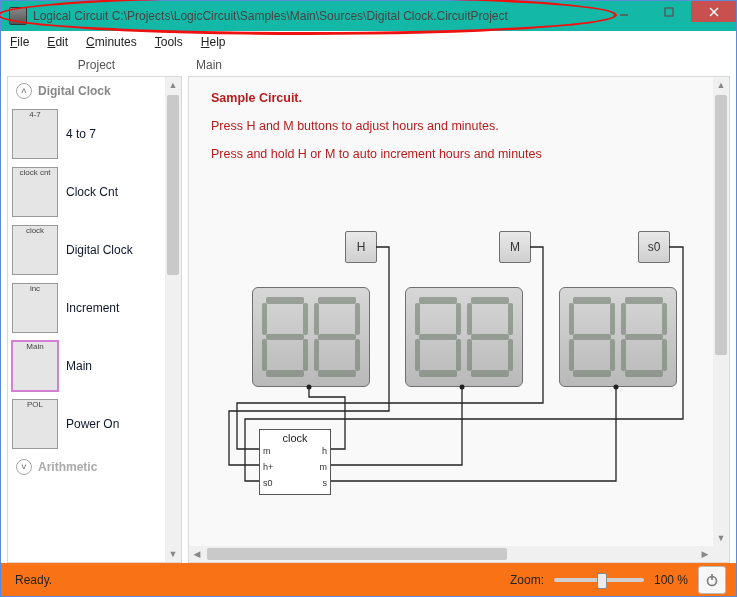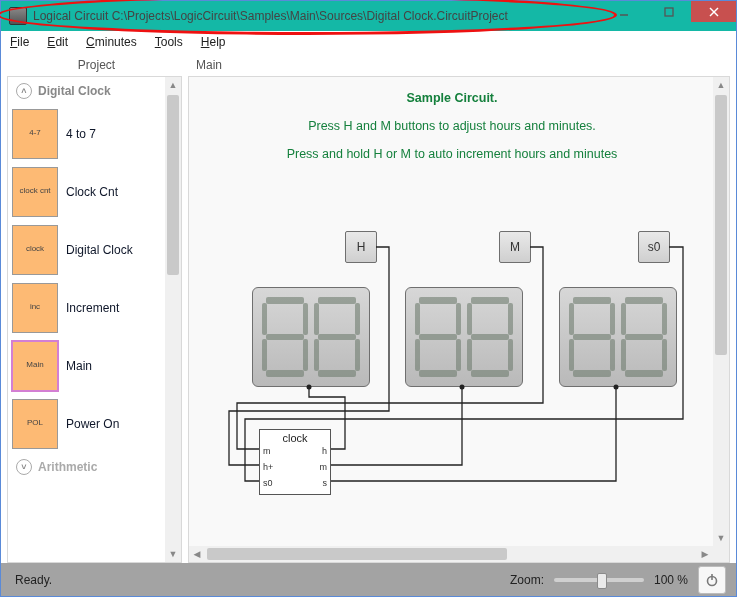--- a/index.html
+++ b/index.html
@@ -19,36 +19,36 @@
   .menu-item{padding:2px 8px;cursor:default;}
   .menu-item span.u{text-decoration:underline;}
   
   .work{flex:1;display:flex;min-height:0;padding:2px 6px 0 6px;box-sizing:border-box;}
   .pane-label{font-size:12px;color:#555;padding:2px 4px 4px 8px;}
   .project-pane{width:175px;display:flex;flex-direction:column;min-height:0;text-align:center;}
   .project-list{flex:1;border:1px solid #d9d9d9;background:#fff;position:relative;overflow:hidden;}
   .accordion-head{display:flex;align-items:center;gap:6px;padding:6px 8px;color:#888;font-weight:600;}
   .accordion-icon{width:14px;height:14px;border:1px solid #aaa;border-radius:50%;display:flex;align-items:center;justify-content:center;font-size:9px;color:#888;}
   .tree-item{display:flex;align-items:center;padding:4px 6px 4px 4px;gap:8px;}
-  .thumb{width:46px;height:50px;border:1px solid #999;background:#fdba74;position:relative;font-size:8px;color:#444;box-sizing:border-box;padding:18px 2px;}
+  .thumb{width:46px;height:50px;border:1px solid #999;background:#e5e5e5;position:relative;font-size:8px;color:#444;box-sizing:border-box;padding:0 2px;}
   .thumb.sel{border:1px solid #d37fd3;outline:1px solid #d37fd3;}
   .tree-label{color:#0f172a;white-space:nowrap;}
   .vscroll{position:absolute;right:0;top:0;bottom:0;width:16px;background:#f0f0f0;}
   .vscroll .thumb-bar{position:absolute;left:2px;right:2px;top:18px;height:180px;background:#c9c9c9;border-radius:2px;}
   .vscroll .arrow{position:absolute;left:0;right:0;height:16px;display:flex;align-items:center;justify-content:center;color:#888;font-size:9px;}
   .vscroll .arrow.up{top:0;}
   .vscroll .arrow.dn{bottom:0;}
   
   .splitter{width:6px;cursor:col-resize;}
   
   .main-pane{flex:1;display:flex;flex-direction:column;min-height:0;}
   .canvas-wrap{flex:1;border:1px solid #d9d9d9;background:#f9f9f9;position:relative;overflow:hidden;}
   .canvas{position:absolute;inset:0 16px 16px 0;overflow:hidden;}
   .dots{position:absolute;inset:0;background-image:radial-gradient(#d0d0d0 0.6px,transparent 0.6px);background-size:14px 14px;background-position:4px 4px;}
-  .desc{position:absolute;left:22px;top:14px;right:20px;color:#15803d;text-align:center;}
+  .desc{position:absolute;left:22px;top:14px;right:20px;color:#b91c1c;}
   .desc b{font-weight:700;}
   .desc p{margin:0 0 14px 0;font-size:12.5px;}
   .circuit{position:absolute;left:0;top:150px;right:0;bottom:0;}
   .btn-box{position:absolute;width:30px;height:30px;border:1px solid #6f6f6f;background:linear-gradient(#e9e9e9,#cfcfcf);display:flex;align-items:center;justify-content:center;font-size:12px;color:#333;border-radius:2px;}
   .display-pair{position:absolute;width:118px;height:100px;border:1px solid #6f6f6f;border-radius:6px;background:linear-gradient(#d7d7d7,#b9b9b9);display:flex;box-sizing:border-box;padding:6px;}
   .digit{flex:1;margin:0 2px;position:relative;}
   .seg{position:absolute;background:#707d70;opacity:.6;border-radius:2px;}
   .seg.h{left:10%;right:10%;height:8%;}
   .seg.v{top:10%;bottom:52%;width:10%;}
   .seg.v2{top:52%;bottom:10%;width:10%;}
@@ -67,21 +67,21 @@
   .hscroll .arrow.l{left:0;}
   .hscroll .arrow.r{right:0;}
   .hscroll .thumb-bar{position:absolute;top:2px;bottom:2px;left:18px;width:300px;background:#c9c9c9;border-radius:2px;}
   .corner{position:absolute;right:0;bottom:0;width:16px;height:16px;background:#f0f0f0;}
   .vscroll2{position:absolute;right:0;top:0;bottom:16px;width:16px;background:#f0f0f0;}
   .vscroll2 .thumb-bar{position:absolute;left:2px;right:2px;top:18px;height:260px;background:#c9c9c9;border-radius:2px;}
   .vscroll2 .arrow{position:absolute;left:0;right:0;height:16px;display:flex;align-items:center;justify-content:center;color:#888;font-size:9px;}
   .vscroll2 .arrow.up{top:0;}
   .vscroll2 .arrow.dn{bottom:0;}
   
-  .status{height:32px;border-top:1px solid transparent;background:#a3a3a3;display:flex;align-items:center;padding:0 10px 0 14px;gap:10px;}
+  .status{height:32px;border-top:1px solid transparent;background:#f97316;display:flex;align-items:center;padding:0 10px 0 14px;gap:10px;}
   .status .spacer{flex:1;}
   .zoom-slider{width:90px;height:4px;background:#d0d0d0;border-radius:2px;position:relative;}
   .zoom-slider .knob{position:absolute;left:43px;top:-5px;width:8px;height:14px;background:#eaeaea;border:1px solid #8a8a8a;border-radius:2px;}
   .power-btn{width:26px;height:26px;border:1px solid #bcbcbc;border-radius:3px;background:#f7f7f7;display:flex;align-items:center;justify-content:center;color:#7a7a7a;}
 </style>
 </head>
 <body>
 
 <div class="window">
 

